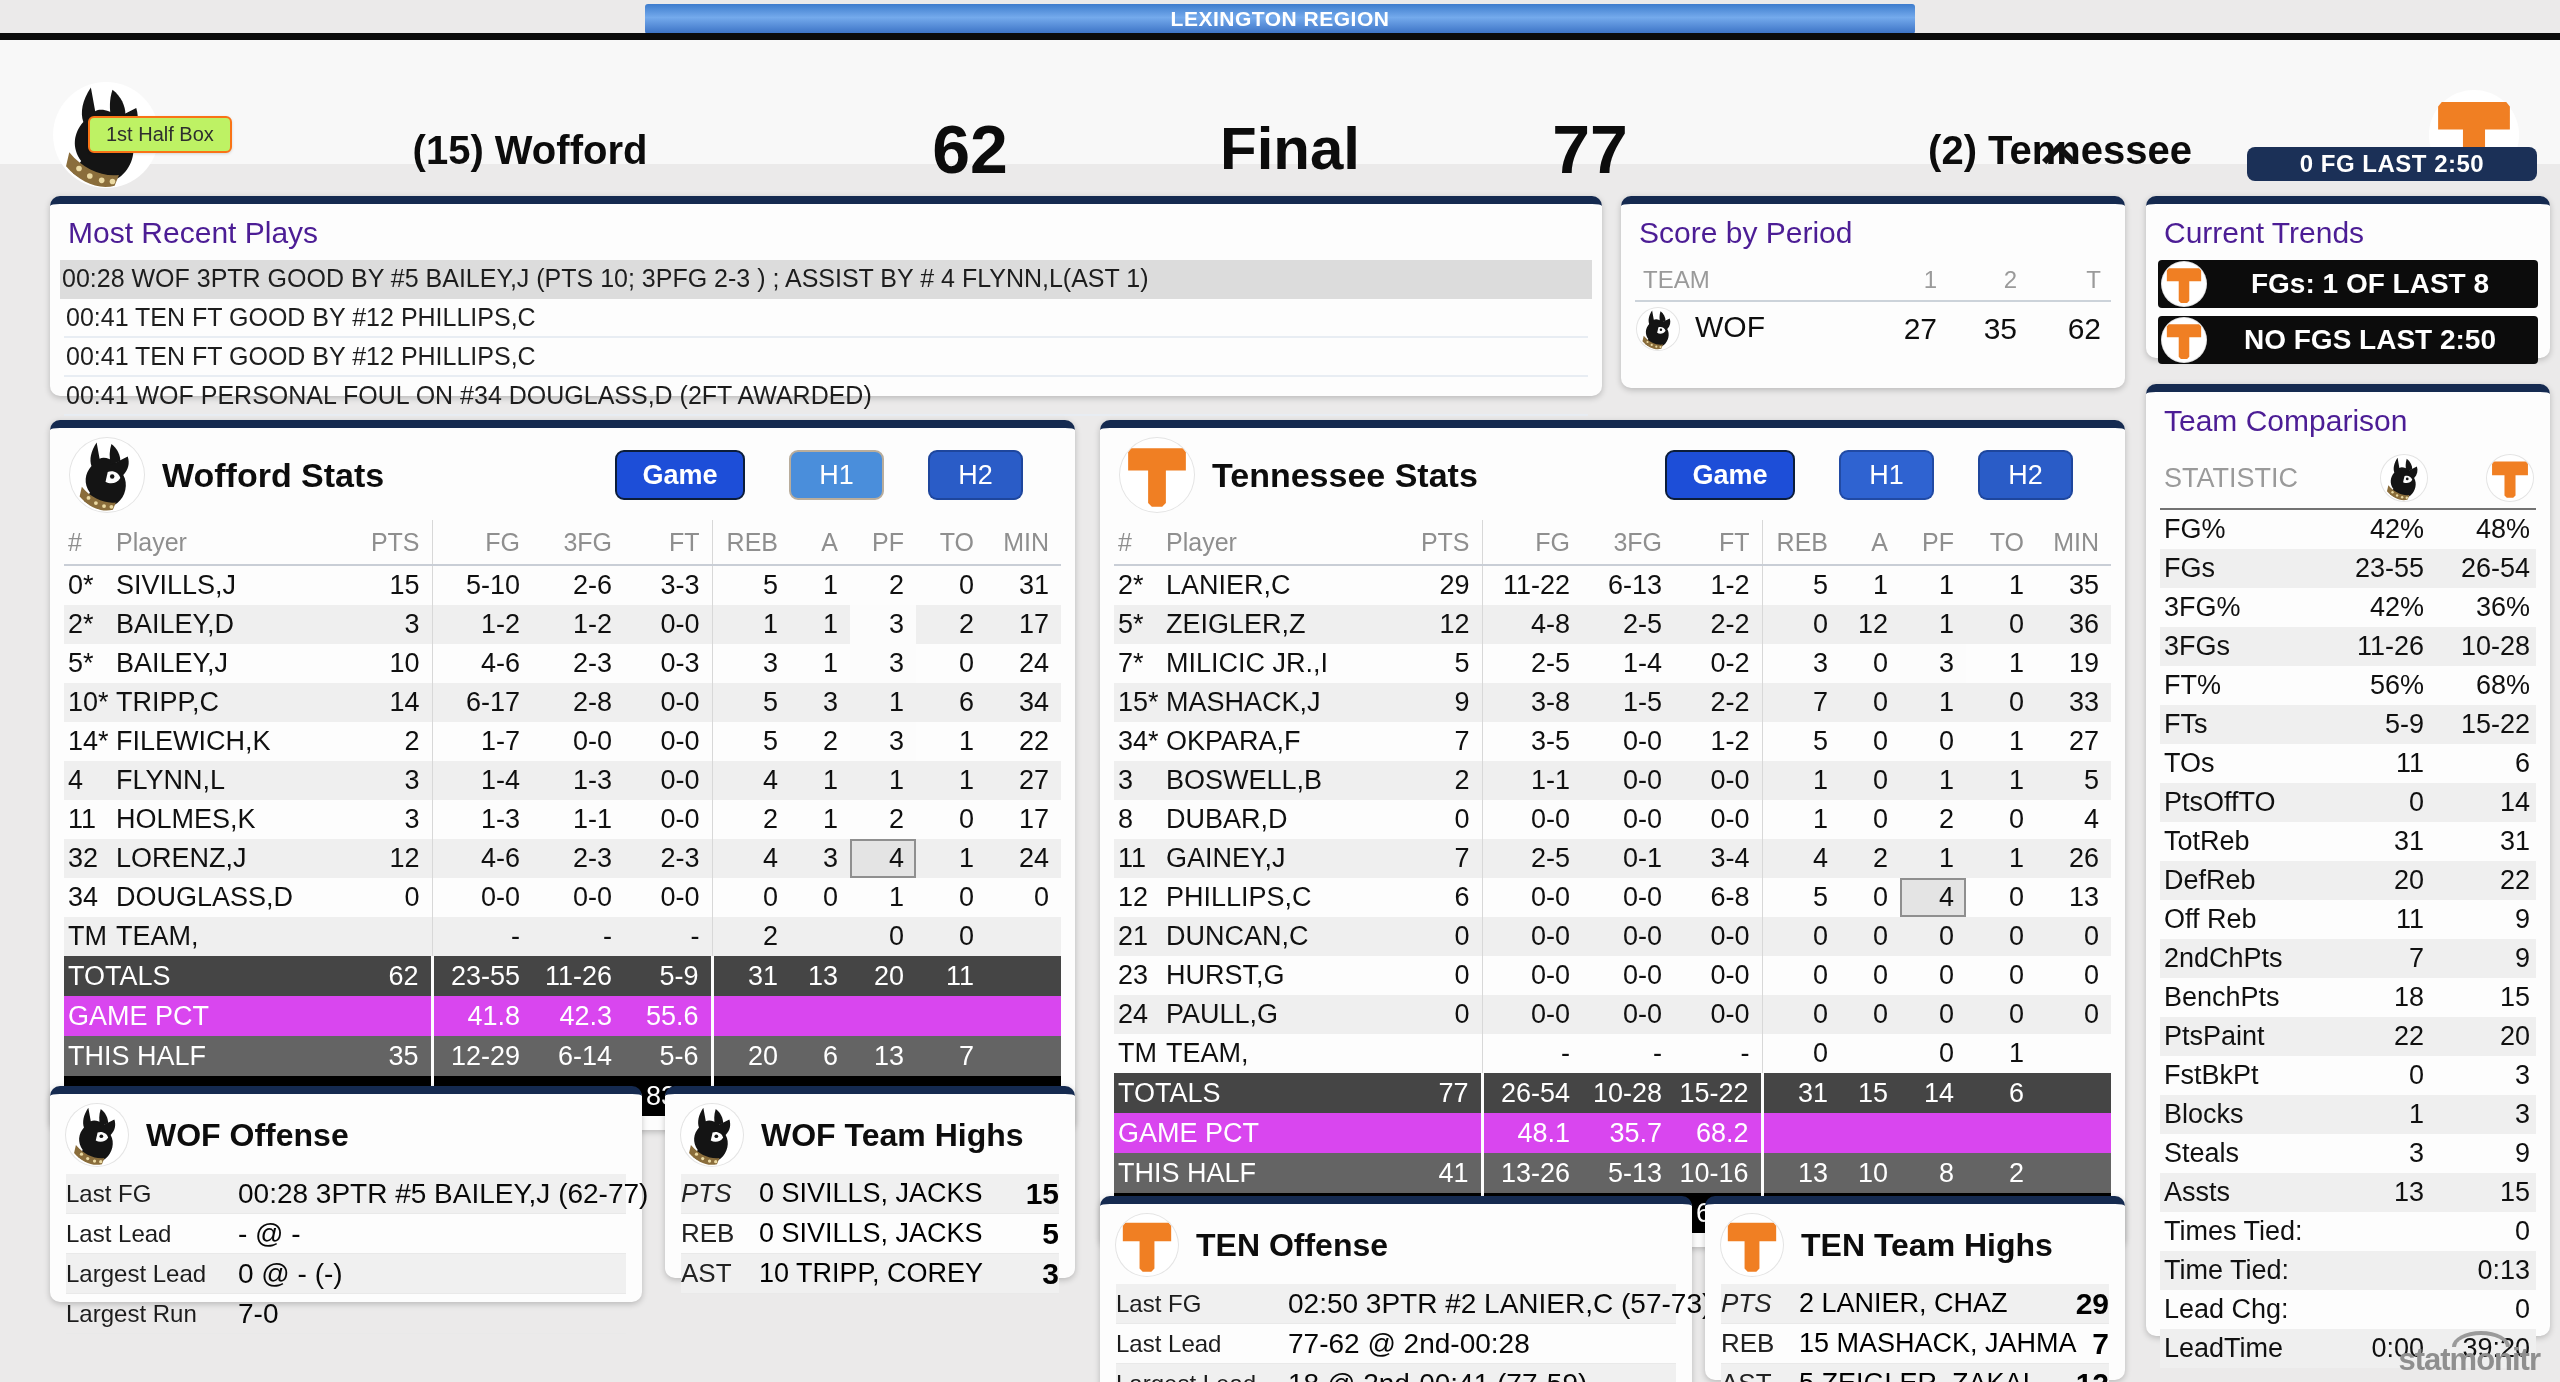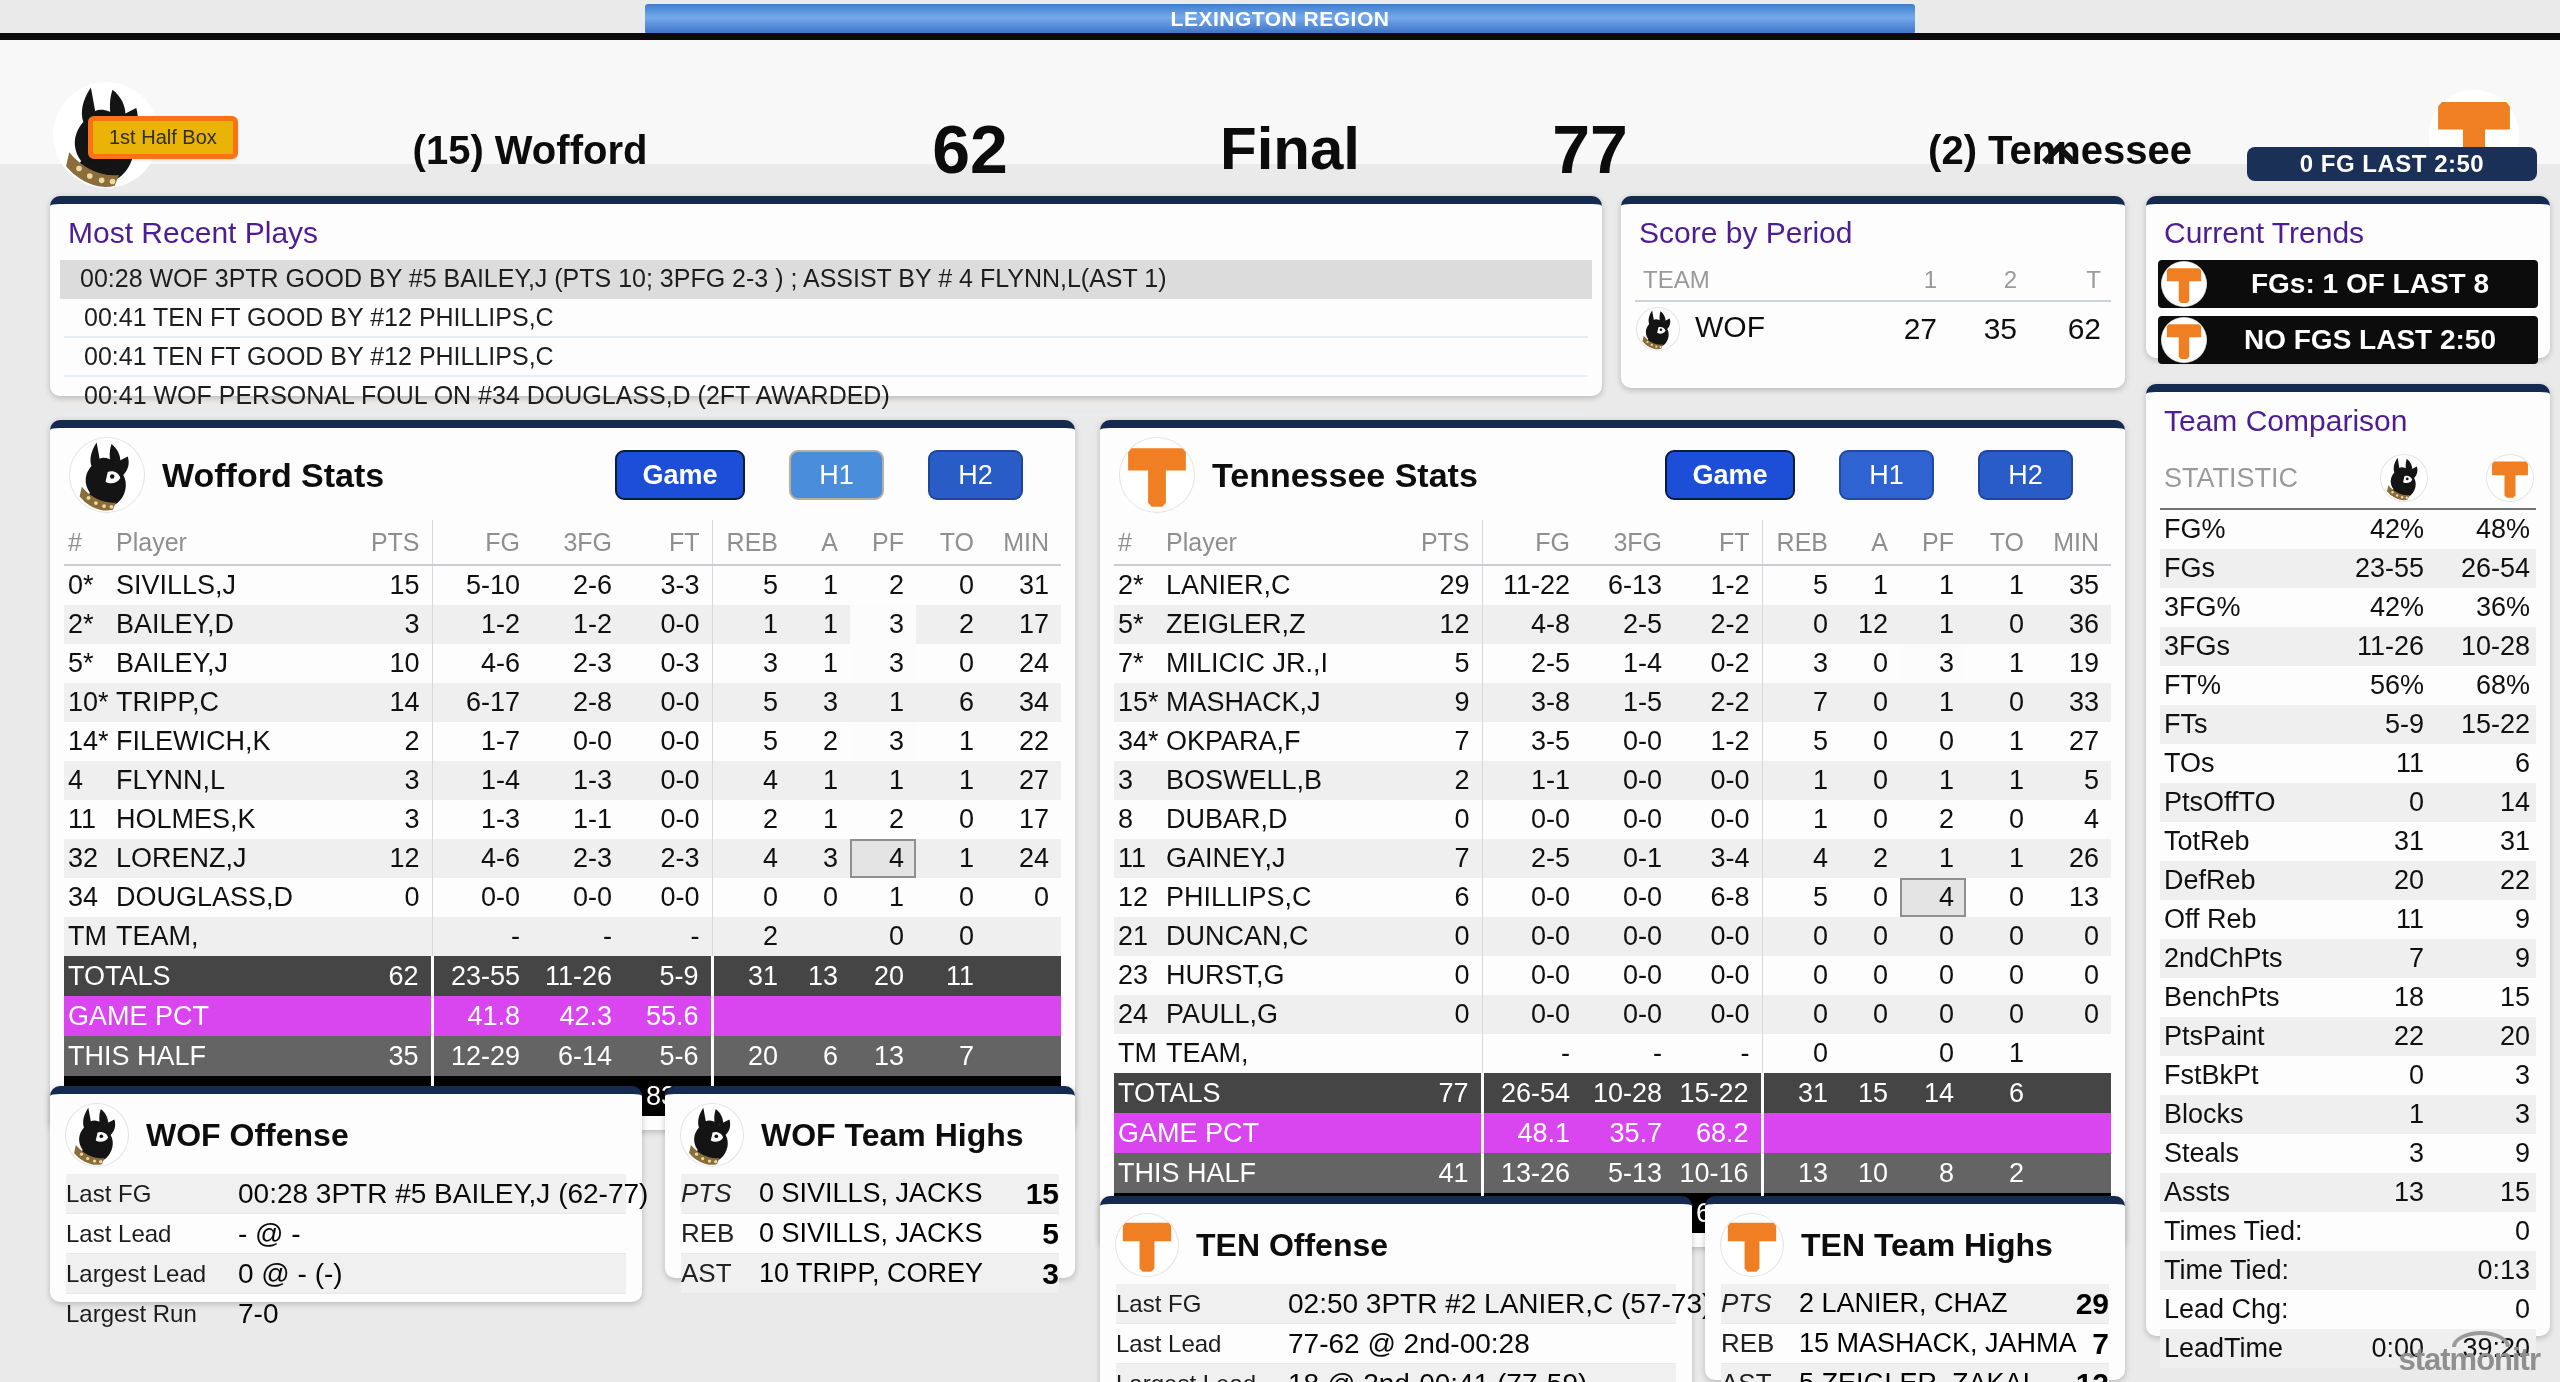--- a/index.html
+++ b/index.html
@@ -9,21 +9,21 @@
   .banner{position:absolute;left:645px;top:4px;width:1270px;height:30px;
     background:linear-gradient(180deg,#3d7ccd 0%,#74aaec 45%,#3a71c4 100%);
     color:#fff;font-size:21px;font-weight:700;letter-spacing:.5px;
     display:flex;align-items:center;justify-content:center;border-radius:3px;}
   .header{position:absolute;left:0;top:33px;width:2560px;height:124px;background:#f8f8f8;
     border-top:7px solid #0b0b0b;}
   .hitem{position:absolute;text-align:center;color:#0c0c0c;white-space:nowrap;}
   .teamname{font-size:40px;font-weight:600;top:88px;}
   .score{font-size:68px;font-weight:600;top:70px;}
   .status{font-size:60px;font-weight:700;top:74px;}
-  .tooltip{position:absolute;left:88px;top:76px;background:#eab308;border:5px solid #f97316;
+  .tooltip{position:absolute;left:88px;top:76px;background:#bef264;border:2px solid #f97316;
     border-radius:6px;padding:5px 16px;font-size:20px;color:#2e2e2e;z-index:5;
     box-shadow:0 1px 3px rgba(0,0,0,.15);}
   .hlogo{position:absolute;top:40px;width:108px;height:110px;}
   .hlogo svg{width:100%;height:100%;}
   .caret{position:absolute;left:2046px;top:104px;width:26px;height:20px;}
   .caret i{display:block;width:18px;height:18px;border-left:6px solid #111;border-top:6px solid #111;
     transform:rotate(45deg);margin:4px auto 0;}
   .badge{position:absolute;left:2247px;top:147px;width:290px;height:34px;background:#1b3057;
     border-radius:8px;color:#fff;font-size:24px;font-weight:700;letter-spacing:.5px;
     display:flex;align-items:center;justify-content:center;}
@@ -33,21 +33,21 @@
     box-shadow:0 2px 6px rgba(0,0,0,.22);box-sizing:border-box;}
   .ptitle{font-size:30px;font-weight:400;color:#4c1d95;margin:12px 8px 10px 18px;}
 
   
   .logo{display:inline-flex;width:44px;height:44px;border-radius:50%;background:#fff;
     overflow:hidden;flex:none;box-shadow:0 0 0 1px #e4e4e4;}
   .logo svg{width:100%;height:100%;}
 
   
   #plays{left:50px;top:196px;width:1552px;height:200px;}
-  .play{height:37px;line-height:37px;font-size:25px;color:#1d1d1d;padding:0 20px;margin:0 14px;
+  .play{height:37px;line-height:37px;font-size:25px;color:#1d1d1d;padding:0 2px;margin:0 14px;
     border-bottom:2px solid #e8edf3;white-space:nowrap;overflow:hidden;}
   .play.hl{background:#dcdcdc;margin:0 10px;border-bottom:2px solid #dcdcdc;}
 
   
   #sbp{left:1621px;top:196px;width:504px;height:192px;}
   #sbp table{width:calc(100% - 28px);margin:0 14px;border-collapse:collapse;table-layout:fixed;}
   #sbp th{color:#9a9a9a;font-size:24px;font-weight:400;border-bottom:2px solid #ccd3da;
     height:38px;text-align:right;padding-right:10px;}
   #sbp th.t-team{text-align:left;padding-left:8px;}
   #sbp td{font-size:30px;color:#0e0e0e;height:52px;text-align:right;padding-right:10px;}

